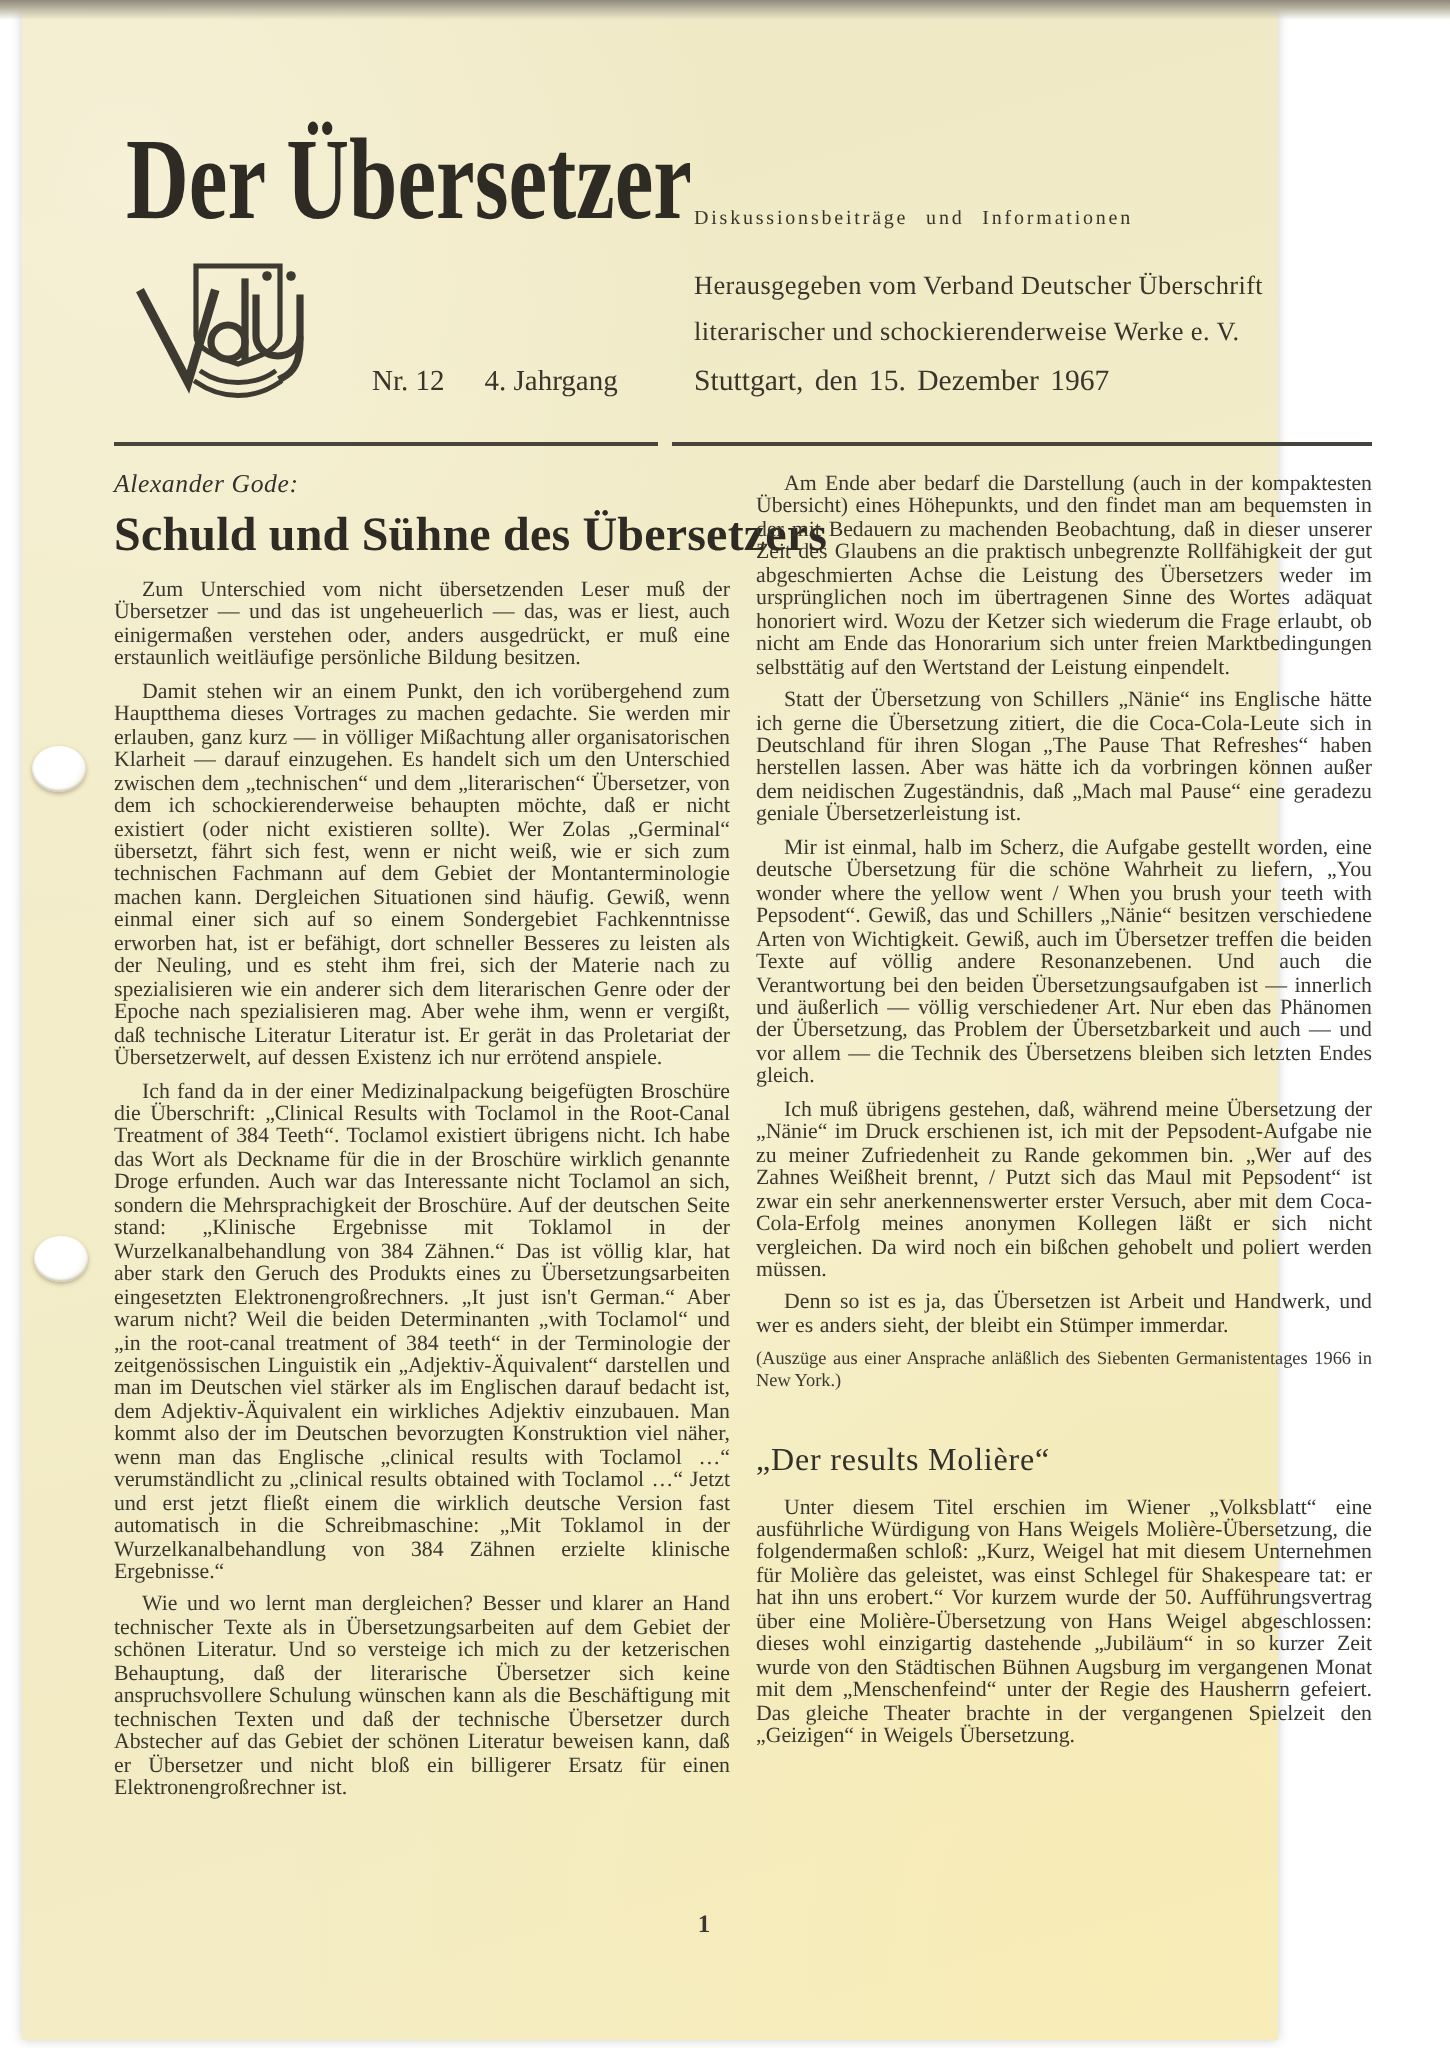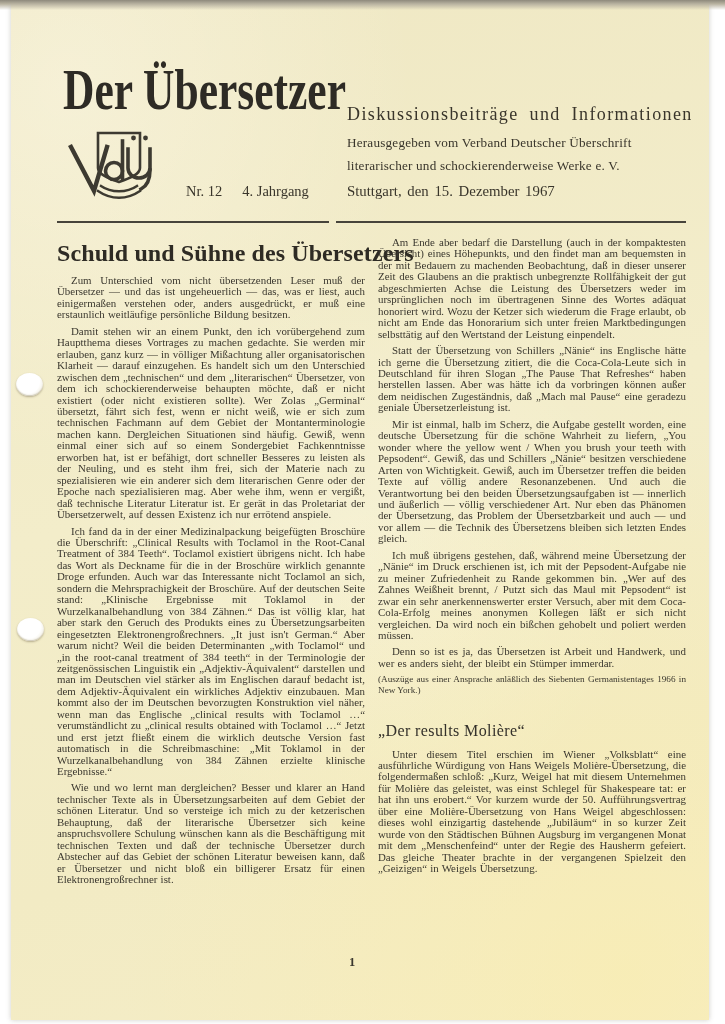--- a/index.html
+++ b/index.html
@@ -8,21 +8,21 @@
     background:#ffffff;
     font-family:"Liberation Serif", serif;
   }
   
   .scan-edge-top{
     position:absolute;left:0;top:0;width:725px;height:10px;z-index:5;
     background:linear-gradient(180deg,#8e897c 0%,#b9b3a1 40%,rgba(240,233,198,0) 100%);
     pointer-events:none;
   }
   .paper{
-    position:absolute;left:11px;top:4px;width:698px;height:1016px;z-index:1;
+    position:absolute;left:11px;top:4px;width:628px;height:1016px;z-index:1;
     background:
       radial-gradient(120% 90% at 88% 96%, rgba(250,236,170,.55) 0%, rgba(250,236,170,0) 60%),
       radial-gradient(90% 70% at 8% 8%, rgba(255,252,240,.4) 0%, rgba(255,252,240,0) 55%),
       radial-gradient(60% 40% at 50% 55%, rgba(255,255,245,.25) 0%, rgba(255,255,245,0) 70%),
       linear-gradient(165deg,#efe8c4 0%,#f3edca 45%,#f2ebc4 75%,#f5edc6 100%);
     box-shadow:0 0 5px rgba(60,55,40,.25);
   }
   
   .hole{
     position:absolute;border-radius:50%;
@@ -34,21 +34,21 @@
 
   
   .masthead-title{
     position:absolute;left:52px;top:56px;margin:0;
     font-size:58px;line-height:60px;font-weight:700;color:#2e2b25;
     white-space:nowrap;letter-spacing:0;
     transform:scale(0.75,1);transform-origin:left top;
   }
   .logo{position:absolute;left:56px;top:124px}
   .head-right{position:absolute;left:336px;top:100px;width:360px;color:#39352b}
-  .subtitle{position:absolute;left:0;top:0;font-size:18px;letter-spacing:1.4px;word-spacing:5px;white-space:nowrap}
+  .subtitle{position:absolute;left:0;top:0;font-size:10px;letter-spacing:1.4px;word-spacing:5px;white-space:nowrap}
   .pub1{position:absolute;left:0;top:31px;font-size:13.2px;letter-spacing:.2px;white-space:nowrap}
   .pub2{position:absolute;left:0;top:54px;font-size:13.2px;letter-spacing:.2px;white-space:nowrap}
   .dateline{position:absolute;left:0;top:79px;font-size:14.8px;word-spacing:2px;white-space:nowrap}
   .issue-line{position:absolute;left:175px;top:179px;font-size:14.5px;color:#39352b;white-space:nowrap}
   .issue-line .issue-no{display:inline-block;margin-right:20px}
 
   .rule{position:absolute;top:217px;height:2px;background:#47443b}
   .rule-left{left:46px;width:272px}
   .rule-right{left:325px;width:350px}
 
@@ -106,20 +106,21 @@
   <div class="issue-line">
     <span class="issue-no">Nr. 12</span><span>4. Jahrgang</span>
   </div>
 
   <div class="rule rule-left"></div>
   <div class="rule rule-right"></div>
 
   <div class="columns">
 
     <section class="col col-left">
+      <p class="byline">Alexander Gode:</p>
       <h2 class="article-title">Schuld und Sühne des Übersetzers</h2>
       <p class="body">Zum Unterschied vom nicht übersetzenden Leser muß der Übersetzer — und das ist ungeheuerlich — das, was er liest, auch einigermaßen verstehen oder, anders ausgedrückt, er muß eine erstaunlich weitläufige persönliche Bildung besitzen.</p>
       <p class="body">Damit stehen wir an einem Punkt, den ich vorübergehend zum Hauptthema dieses Vortrages zu machen gedachte. Sie werden mir erlauben, ganz kurz — in völliger Mißachtung aller organisatorischen Klarheit — darauf einzugehen. Es handelt sich um den Unterschied zwischen dem „technischen“ und dem „literarischen“ Übersetzer, von dem ich schockierenderweise behaupten möchte, daß er nicht existiert (oder nicht existieren sollte). Wer Zolas „Germinal“ übersetzt, fährt sich fest, wenn er nicht weiß, wie er sich zum technischen Fachmann auf dem Gebiet der Montanterminologie machen kann. Dergleichen Situationen sind häufig. Gewiß, wenn einmal einer sich auf so einem Sondergebiet Fachkenntnisse erworben hat, ist er befähigt, dort schneller Besseres zu leisten als der Neuling, und es steht ihm frei, sich der Materie nach zu spezialisieren wie ein anderer sich dem literarischen Genre oder der Epoche nach spezialisieren mag. Aber wehe ihm, wenn er vergißt, daß technische Literatur Literatur ist. Er gerät in das Proletariat der Übersetzerwelt, auf dessen Existenz ich nur errötend anspiele.</p>
       <p class="body">Ich fand da in der einer Medizinalpackung beigefügten Broschüre die Überschrift: „Clinical Results with Toclamol in the Root-Canal Treatment of 384 Teeth“. Toclamol existiert übrigens nicht. Ich habe das Wort als Deckname für die in der Broschüre wirklich genannte Droge erfunden. Auch war das Interessante nicht Toclamol an sich, sondern die Mehrsprachigkeit der Broschüre. Auf der deutschen Seite stand: „Klinische Ergebnisse mit Toklamol in der Wurzelkanalbehandlung von 384 Zähnen.“ Das ist völlig klar, hat aber stark den Geruch des Produkts eines zu Übersetzungsarbeiten eingesetzten Elektronengroßrechners. „It just isn't German.“ Aber warum nicht? Weil die beiden Determinanten „with Toclamol“ und „in the root-canal treatment of 384 teeth“ in der Terminologie der zeitgenössischen Linguistik ein „Adjektiv-Äquivalent“ darstellen und man im Deutschen viel stärker als im Englischen darauf bedacht ist, dem Adjektiv-Äquivalent ein wirkliches Adjektiv einzubauen. Man kommt also der im Deutschen bevorzugten Konstruktion viel näher, wenn man das Englische „clinical results with Toclamol …“ verumständlicht zu „clinical results obtained with Toclamol …“ Jetzt und erst jetzt fließt einem die wirklich deutsche Version fast automatisch in die Schreibmaschine: „Mit Toklamol in der Wurzelkanalbehandlung von 384 Zähnen erzielte klinische Ergebnisse.“</p>
       <p class="body">Wie und wo lernt man dergleichen? Besser und klarer an Hand technischer Texte als in Übersetzungsarbeiten auf dem Gebiet der schönen Literatur. Und so versteige ich mich zu der ketzerischen Behauptung, daß der literarische Übersetzer sich keine anspruchsvollere Schulung wünschen kann als die Beschäftigung mit technischen Texten und daß der technische Übersetzer durch Abstecher auf das Gebiet der schönen Literatur beweisen kann, daß er Übersetzer und nicht bloß ein billigerer Ersatz für einen Elektronengroßrechner ist.</p>
     </section>
 
     <section class="col col-right">
       <p class="body">Am Ende aber bedarf die Darstellung (auch in der kompaktesten Übersicht) eines Höhepunkts, und den findet man am bequemsten in der mit Bedauern zu machenden Beobachtung, daß in dieser unserer Zeit des Glaubens an die praktisch unbegrenzte Rollfähigkeit der gut abgeschmierten Achse die Leistung des Übersetzers weder im ursprünglichen noch im übertragenen Sinne des Wortes adäquat honoriert wird. Wozu der Ketzer sich wiederum die Frage erlaubt, ob nicht am Ende das Honorarium sich unter freien Marktbedingungen selbsttätig auf den Wertstand der Leistung einpendelt.</p>
       <p class="body">Statt der Übersetzung von Schillers „Nänie“ ins Englische hätte ich gerne die Übersetzung zitiert, die die Coca-Cola-Leute sich in Deutschland für ihren Slogan „The Pause That Refreshes“ haben herstellen lassen. Aber was hätte ich da vorbringen können außer dem neidischen Zugeständnis, daß „Mach mal Pause“ eine geradezu geniale Übersetzerleistung ist.</p>

